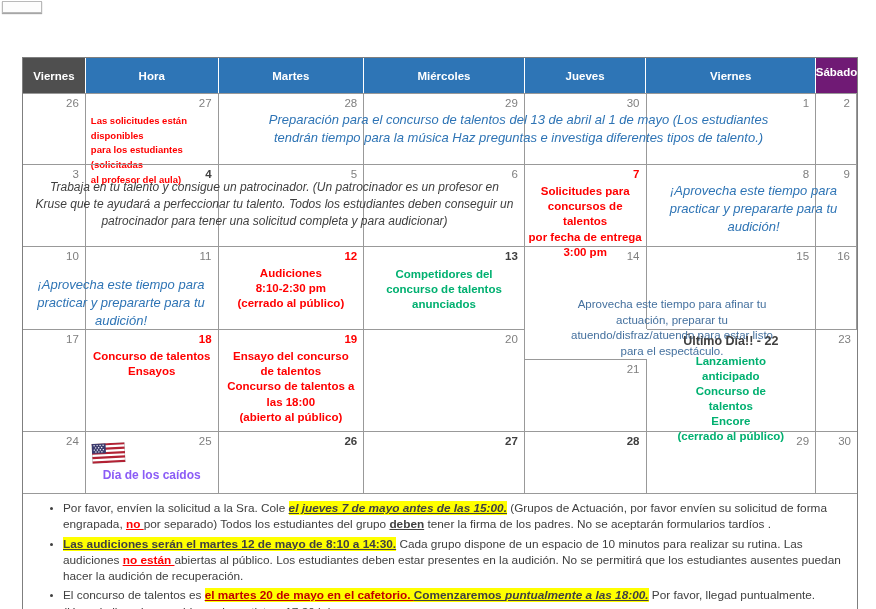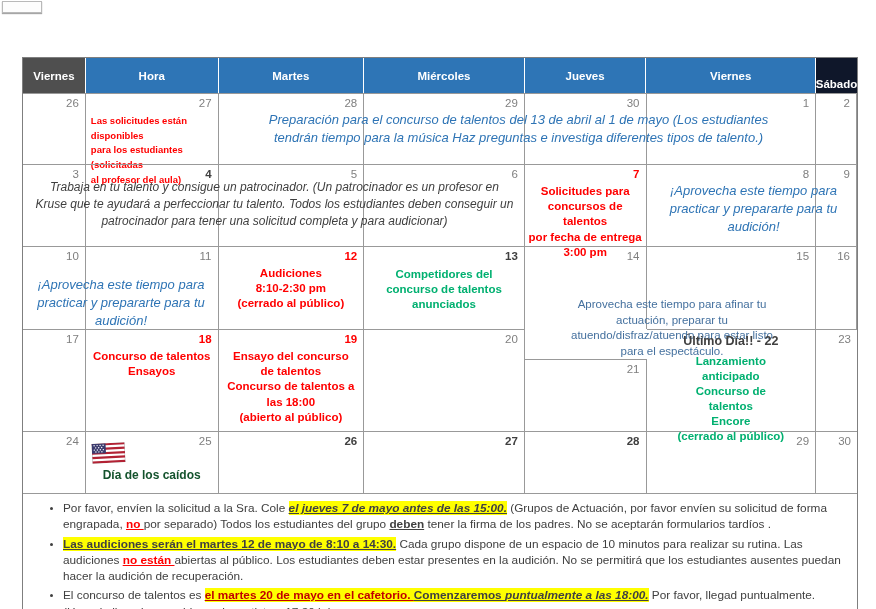--- a/index.html
+++ b/index.html
@@ -17,35 +17,35 @@
   .doc-title em{font-style:italic;}
   .year{width:110px;text-align:center;color:#1a1a1a;font-weight:bold;font-size:16px;}
 
   
   .calendar{position:absolute;left:22px;top:57px;width:836px;border:1px solid #7f7f7f;box-sizing:border-box;background:#fff;}
   .day-headers{display:flex;height:35px;}
   .dh{box-sizing:border-box;color:#fff;font-weight:bold;font-size:11.5px;display:flex;align-items:center;justify-content:center;border-right:1.5px solid #fff;}
   .dh:last-child{border-right:none;}
   .dh.blue{background:#2e75b6;}
   .dh.dark{background:#4f4f4f;}
-  .dh.dark-bottom{background:#0f172a;align-items:flex-end;padding-bottom:3px;}
+  .dh.dark-bottom{background:#701a75;align-items:flex-end;padding-bottom:15px;}
 
   .week-row{display:flex;position:relative;}
   .cell{box-sizing:border-box;border-right:1px solid #999;border-top:1px solid #999;position:relative;overflow:visible;}
   .cell:last-child{border-right:none;}
   .date{text-align:right;padding:3px 6px 0 0;font-size:11.5px;color:#7f7f7f;line-height:13px;}
   .date.bold{color:#404040;font-weight:bold;}
   .date.red{color:#ff0000;font-weight:bold;}
 
   .ct{white-space:pre-line;text-align:center;line-height:1.32;}
   .ct.red-bold{color:#ff0000;font-weight:bold;font-size:11.5px;margin-top:3px;padding:0 2px;}
   .ct.red-bold-small{color:#ff0000;font-weight:bold;font-size:9.5px;text-align:left;padding-left:5px;margin-top:4px;line-height:1.55;}
   .ct.green-bold{color:#00b070;font-weight:bold;font-size:11.5px;margin-top:4px;padding:0 14px;}
   .ct.dark-bold{color:#404040;font-weight:bold;font-size:12.5px;margin-top:3px;}
-  .ct.red-bold-flag{color:#14532d;font-weight:bold;font-size:12px;margin-top:20px;}
+  .ct.red-bold-flag{color:#8b5cf6;font-weight:bold;font-size:12px;margin-top:20px;}
 
   .span-text{position:absolute;white-space:pre-line;text-align:center;line-height:1.4;}
   .span-text.blue-italic{color:#2e74b5;font-style:italic;font-size:13px;}
   .span-text.gray-italic{color:#3f3f3f;font-style:italic;font-size:12px;}
   .span-text.blue-regular{color:#44709e;font-size:11.5px;line-height:1.35;}
 
   .flag{position:absolute;left:6px;top:11px;width:33px;height:20px;transform:rotate(-3deg);}
   .flag svg{display:block;}
 
   

